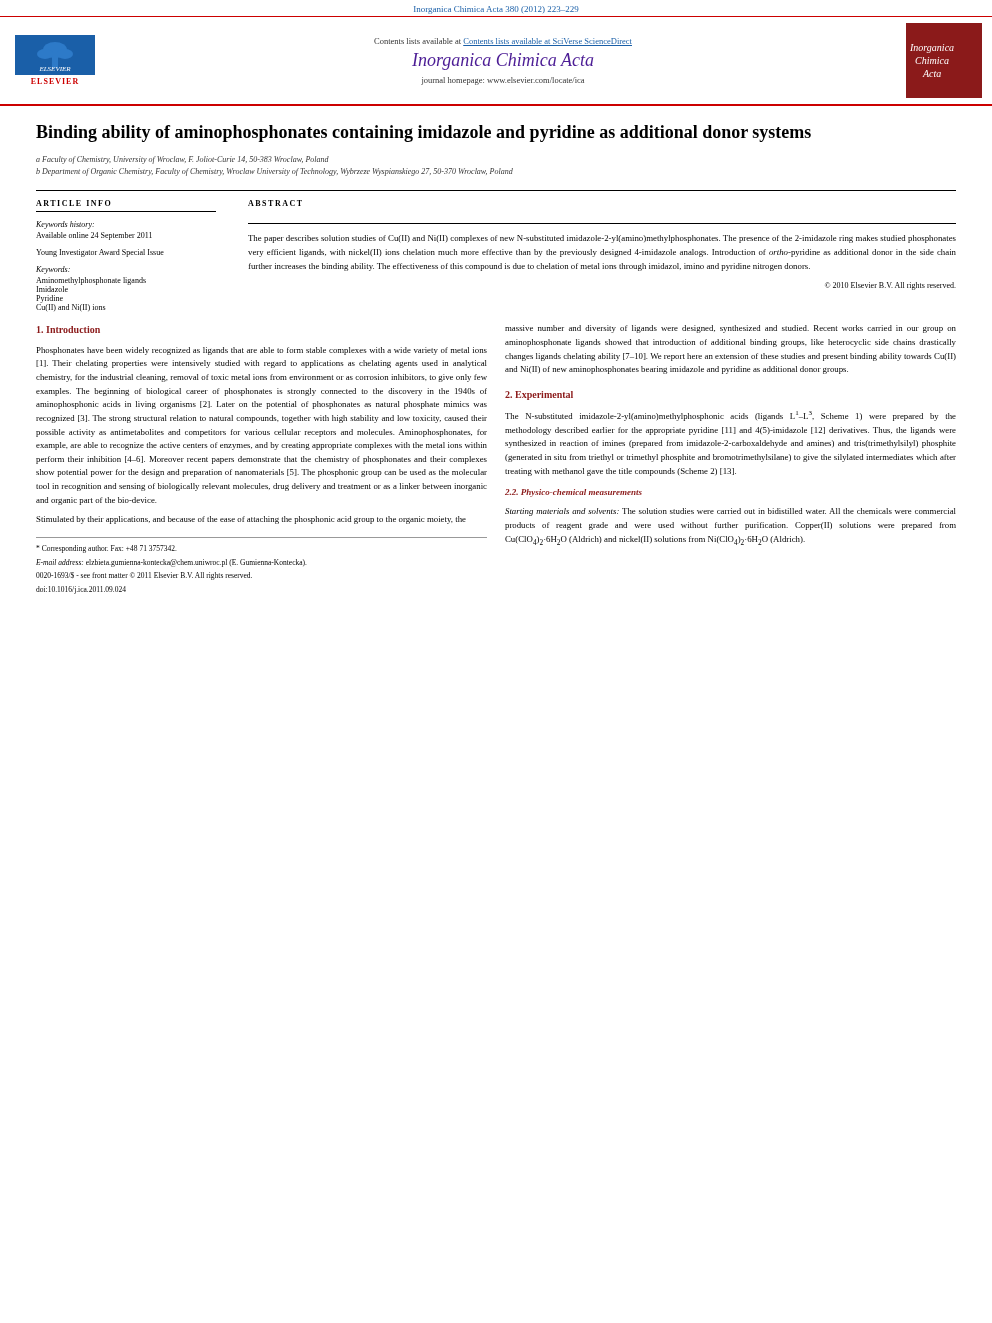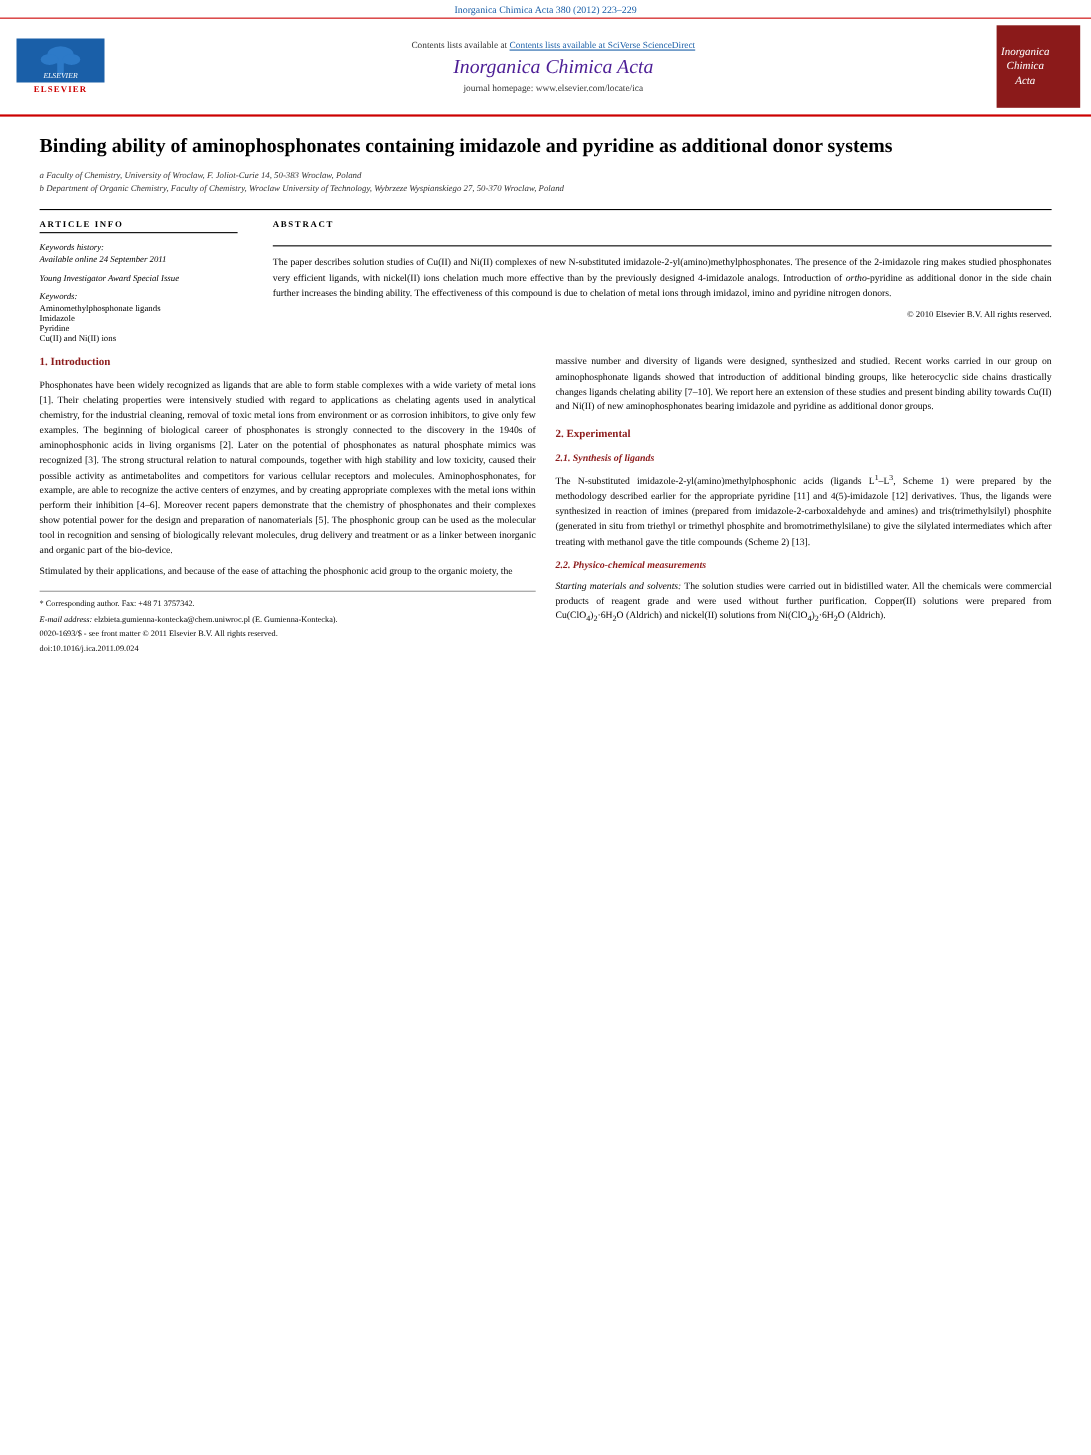--- a/index.html
+++ b/index.html
@@ -153,21 +153,20 @@
     .article-info .info-label {
       font-size: 8px;
       font-style: italic;
       color: #000;
       margin-bottom: 2px;
     }
     .article-info .info-value {
       font-size: 8px;
       color: #000;
       margin-bottom: 8px;
-      font-style: italic;
     }
     .article-info .keywords-section {
       margin-top: 4px;
     }
     .article-info .keywords-section .kw-label {
       font-size: 8px;
       font-style: italic;
       margin-bottom: 2px;
     }
     .article-info .keywords-section .kw-item {
@@ -350,21 +349,20 @@
         <p>doi:10.1016/j.ica.2011.09.024</p>
       </div>
     </div>
 
     <div class="body-col">
       <p>
         massive number and diversity of ligands were designed, synthesized and studied. Recent works carried in our group on aminophosphonate ligands showed that introduction of additional binding groups, like heterocyclic side chains drastically changes ligands chelating ability [7–10]. We report here an extension of these studies and present binding ability towards Cu(II) and Ni(II) of new aminophosphonates bearing imidazole and pyridine as additional donor groups.
       </p>
 
       <h2>2. Experimental</h2>
-      <h3>2.1. Synthesis of ligands</h3>
       <p>
         The N-substituted imidazole-2-yl(amino)methylphosphonic acids (ligands L<sup>1</sup>–L<sup>3</sup>, Scheme 1) were prepared by the methodology described earlier for the appropriate pyridine [11] and 4(5)-imidazole [12] derivatives. Thus, the ligands were synthesized in reaction of imines (prepared from imidazole-2-carboxaldehyde and amines) and tris(trimethylsilyl) phosphite (generated in situ from triethyl or trimethyl phosphite and bromotrimethylsilane) to give the silylated intermediates which after treating with methanol gave the title compounds (Scheme 2) [13].
       </p>
 
       <h3>2.2. Physico-chemical measurements</h3>
       <p>
         <em>Starting materials and solvents:</em> The solution studies were carried out in bidistilled water. All the chemicals were commercial products of reagent grade and were used without further purification. Copper(II) solutions were prepared from Cu(ClO<sub>4</sub>)<sub>2</sub>·6H<sub>2</sub>O (Aldrich) and nickel(II) solutions from Ni(ClO<sub>4</sub>)<sub>2</sub>·6H<sub>2</sub>O (Aldrich).
       </p>
     </div>
 

